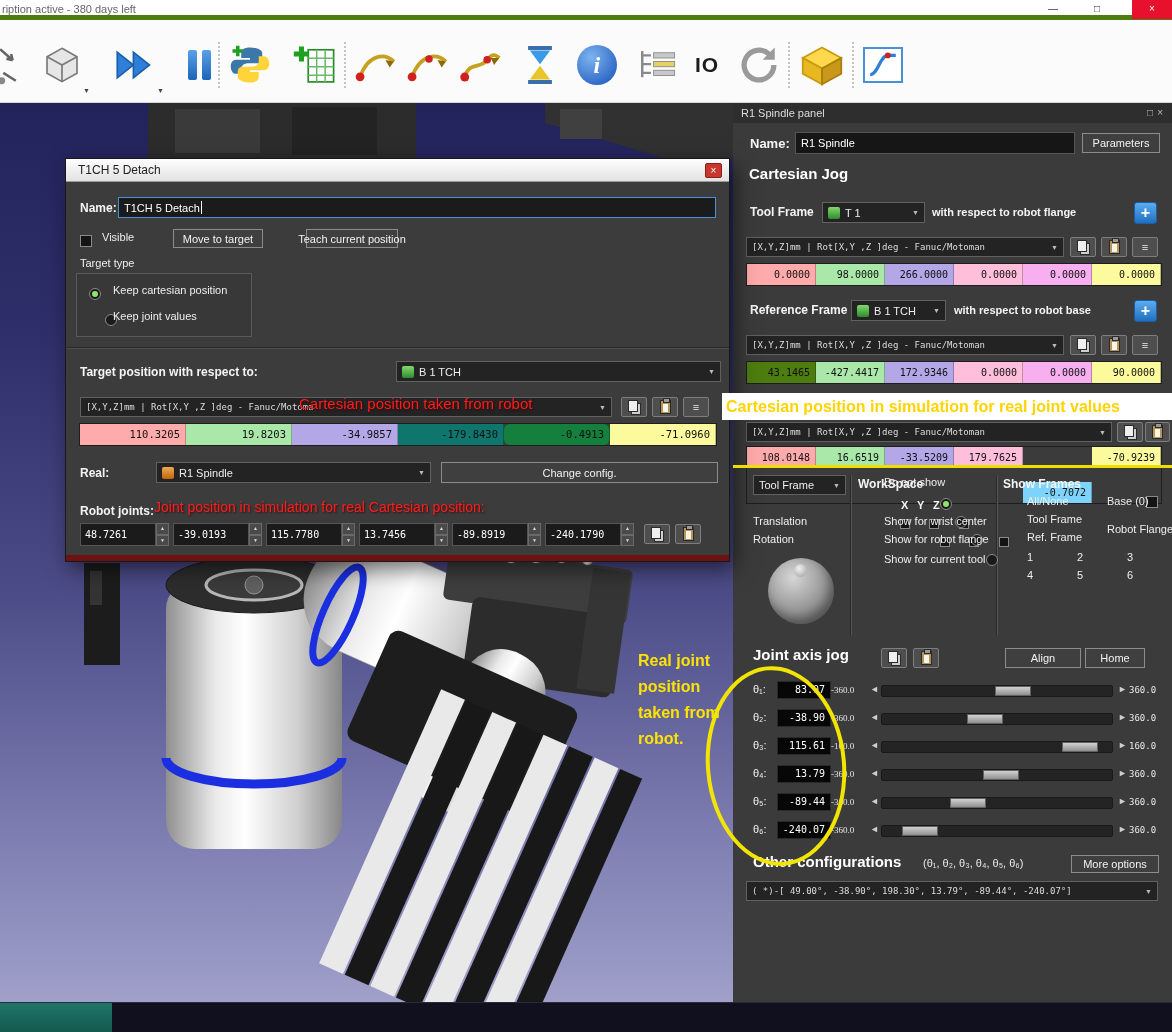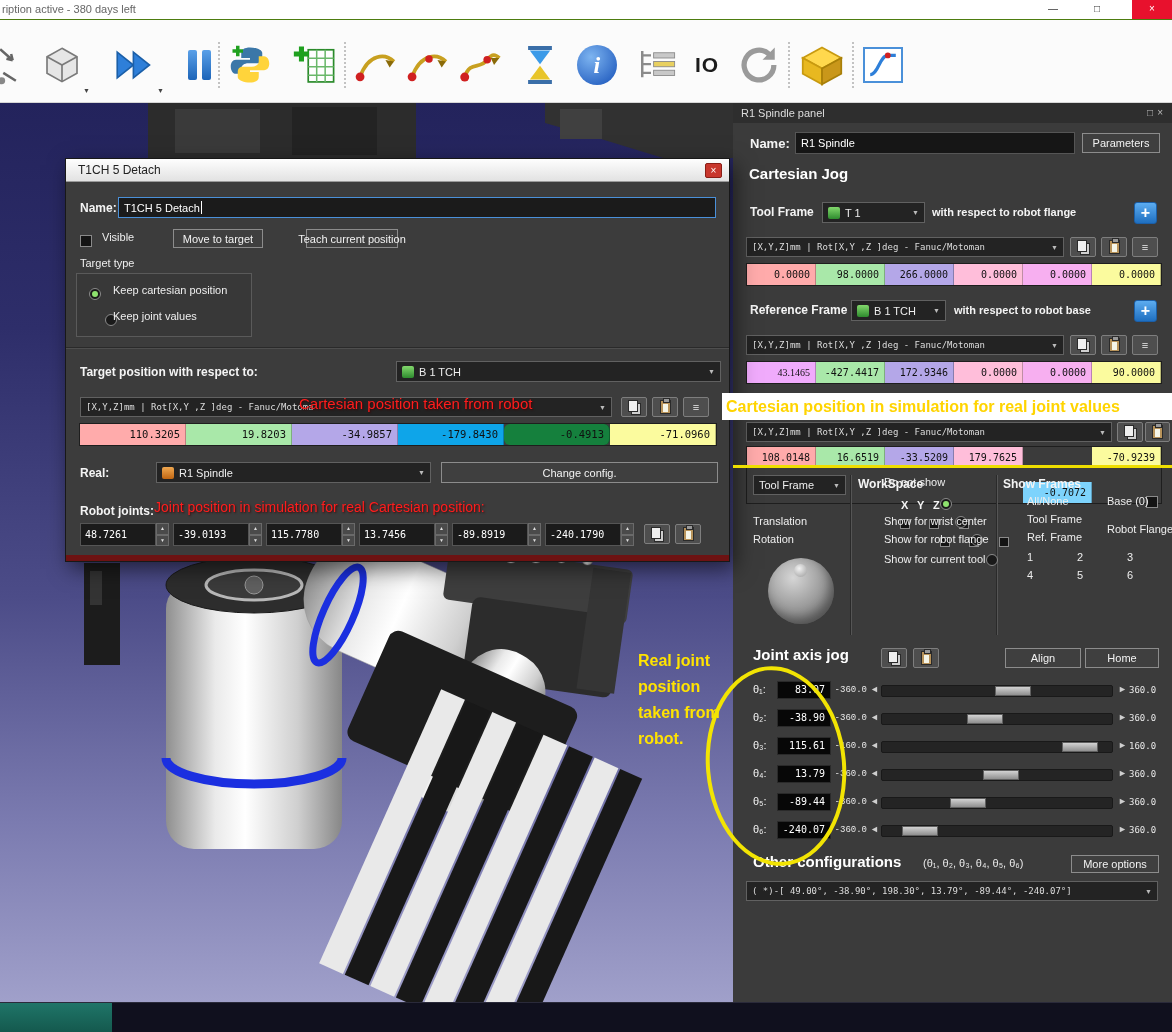--- a/index.html
+++ b/index.html
@@ -1,21 +1,21 @@
 <!DOCTYPE html>
 <html><head>
 <meta charset="utf-8">
 <style>
 *{margin:0;padding:0;box-sizing:border-box}
 html,body{width:1172px;height:1032px;overflow:hidden;background:#000;font-family:"Liberation Sans",sans-serif}
 .app{position:relative;width:1172px;height:1032px;background:#222}
 .abs{position:absolute}
 
 
-.titlebar{position:absolute;left:0;top:0;width:100%;height:20px;background:#fff;border-bottom:1px solid #4d7c0f;color:#666;font-size:11px}
+.titlebar{position:absolute;left:0;top:0;width:100%;height:20px;background:#fff;border-bottom:5px solid #4d7c0f;color:#666;font-size:11px}
 .tb-title{position:absolute;left:2px;top:3px;white-space:nowrap}
 .win-btn{position:absolute;top:0;width:38px;height:19px;text-align:center;color:#333;font-size:10px;line-height:18px;cursor:default}
 .win-min{right:100px}.win-max{right:56px}
 .win-close{right:0;width:40px;background:#e8112d;color:#fff}
 
 
 .toolbar{position:absolute;left:0;top:20px;width:100%;height:83px;background:#fbfbfb;border-bottom:1px solid #d6d6d6;display:flex;align-items:center;padding-top:8px}
 .tbi{display:flex;align-items:center;justify-content:center;flex:0 0 auto;height:52px}
 .tbsep{width:4px;height:46px;border-left:2px dotted #c2c2c2;margin:0 7px;flex:0 0 auto}
 .caret-sm{font-size:7px;color:#444;margin-left:1px;align-self:flex-end;padding-bottom:8px}
@@ -59,21 +59,21 @@
 .i-paste::before{content:"";position:absolute;left:2px;top:-3px;width:5px;height:3px;background:#999;border:1px solid #2a2a2a}
 .i-paste::after{content:"";position:absolute;left:2px;top:3px;width:5px;height:8px;background:#f5f5e8}
 .vline{position:absolute;width:0;border-left:1px solid #2a2a2a;box-shadow:1px 0 0 #555}
 .jogball{position:absolute;width:66px;height:66px;border-radius:50%;background:radial-gradient(circle at 38% 30%,#d6d6d6,#8e8e8e 60%,#6f6f6f);box-shadow:inset -4px -6px 10px rgba(0,0,0,.35)}
 .jogball::after{content:"";position:absolute;left:26px;top:6px;width:13px;height:13px;border-radius:50%;background:radial-gradient(circle at 40% 35%,#f2f2f2,#9a9a9a)}
 
 
 .jrow{position:absolute;left:0;width:439px;height:24px}
 .jl{position:absolute;left:20px;top:4px;font-size:11px;color:#f0f0f0}
 .jv{position:absolute;left:44px;top:2px;width:54px;height:18px;background:#070707;border:1px solid #2a2a2a;color:#fff;font-family:"DejaVu Sans Mono",monospace;font-size:10px;text-align:right;line-height:16px;padding-right:5px}
-.jmin{position:absolute;left:98px;top:6px;width:36px;font-size:9px;color:#e8e8e8;text-align:right;font-family:Liberation Mono, monospace}
+.jmin{position:absolute;left:98px;top:6px;width:36px;font-size:9px;color:#e8e8e8;text-align:left;font-family:Liberation Serif, serif}
 .jmax{position:absolute;left:396px;top:6px;font-size:9px;color:#e8e8e8;font-family:"DejaVu Sans Mono",monospace}
 .jarr{position:absolute;top:5px;font-size:9px;color:#cfcfcf}
 .jtrack{position:absolute;left:148px;top:6px;width:232px;height:12px;background:#242424;border:1px solid #191919;border-radius:2px}
 .jhandle{position:absolute;top:0;width:36px;height:10px;background:linear-gradient(#d2d2d2,#8f8f8f);border:1px solid #606060;transform:translateX(-50%)}
 
 
 .dialog{position:absolute;left:65px;top:158px;width:665px;height:404px;background:#3c3c3c;border:1px solid #181818;box-shadow:5px 7px 20px rgba(0,0,0,.55);z-index:20;color:#ececec}
 .d-title{position:absolute;left:0;top:0;width:100%;height:23px;background:linear-gradient(#fefefe,#e2e2e2);border-bottom:1px solid #9a9a9a;color:#222;font-size:12px;line-height:22px;padding-left:12px}
 .d-close{position:absolute;right:7px;top:4px;width:17px;height:15px;background:#c8372d;border:1px solid #8a1f17;color:#fff;font-size:10px;line-height:13px;text-align:center;border-radius:2px}
 .tinput{position:absolute;background:#1b1b1b;border:1px solid #555;color:#fff;font-size:11px;display:flex;align-items:center;padding:0 5px;white-space:nowrap;overflow:hidden}
@@ -331,21 +331,21 @@
         <span class="i-paste"></span>
       </div>
     <div class="ib" style="left:617px;top:238px">
         <span>≡</span>
       </div>
 
     <div class="vals" style="left:13px;top:264px">
       <span class="cell" style="background: rgb(255, 171, 171);">110.3205</span>
       <span class="cell" style="background: rgb(169, 232, 169);">19.8203</span>
       <span class="cell" style="background: rgb(180, 167, 232);">-34.9857</span>
-      <span class="cell" style="background: #0ea5e9;">-179.8430</span>
+      <span class="cell" style="background: #0f766e;">-179.8430</span>
       <span class="cell" style="background: #15803d; border-radius: 6px;">-0.4913</span>
       <span class="cell" style="background: rgb(251, 251, 158);">-71.0960</span>
     </div>
 
     <span class="abs lbl" style="left:14px;top:307px">Real:</span>
     <div class="dd" style="left:90px;top:303px;width:275px">
       <span class="mi orange"></span>
       <span>R1 Spindle</span>
       <span class="caret">▼</span>
     </div>
@@ -473,21 +473,21 @@
         <span class="i-copy"></span>
       </div>
     <div class="ib" style="left:368px;top:232px">
         <span class="i-paste"></span>
       </div>
     <div class="ib" style="left:399px;top:232px">
         <span>≡</span>
       </div>
 
     <div class="vals" style="left:13px;top:258px">
-      <span class="cell" style="background: #f0abfc; font-family: Liberation Serif, serif;">43.1465</span>
+      <span class="cell" style="background: #4d7c0f;">43.1465</span>
       <span class="cell" style="background: rgb(169, 232, 169);">-427.4417</span>
       <span class="cell" style="background: rgb(180, 167, 232);">172.9346</span>
       <span class="cell" style="background: rgb(255, 190, 218);">0.0000</span>
       <span class="cell" style="background: rgb(247, 175, 240);">0.0000</span>
       <span class="cell" style="background: rgb(251, 251, 158);">90.0000</span>
     </div>
 
     <div class="dd" style="left:13px;top:319px;width:366px;height:20px">
         <span class="fmt">[X,Y,Z]mm | Rot[X,Y ,Z ]deg - Fanuc/Motoman</span>
         <span class="caret">▼</span>
@@ -565,21 +565,21 @@
 
     
     <span class="abs h2" style="left:20px;top:543px">Joint axis jog</span>
     <div class="ib" style="left:148px;top:545px">
         <span class="i-copy"></span>
       </div>
     <div class="ib" style="left:180px;top:545px">
         <span class="i-paste"></span>
       </div>
     <div class="btn" style="left:272px;top:545px;width:76px;height:20px">Align</div>
-    <div class="btn" style="left:352px;top:545px;width:74px;height:20px">Home</div>
+    <div class="btn" style="left:352px;top:545px;width:60px;height:20px">Home</div>
 
     <div class="jrow" style="top:576px">
       <span class="jl">θ₁:</span>
       <span class="jv">83.07</span>
       <span class="jmin">-360.0</span>
       <span class="jarr" style="left:137px">◄</span>
       <div class="jtrack">
           <div class="jhandle" style="left: 56.8%;"></div>
         </div>
       <span class="jarr" style="left:385px">►</span>

